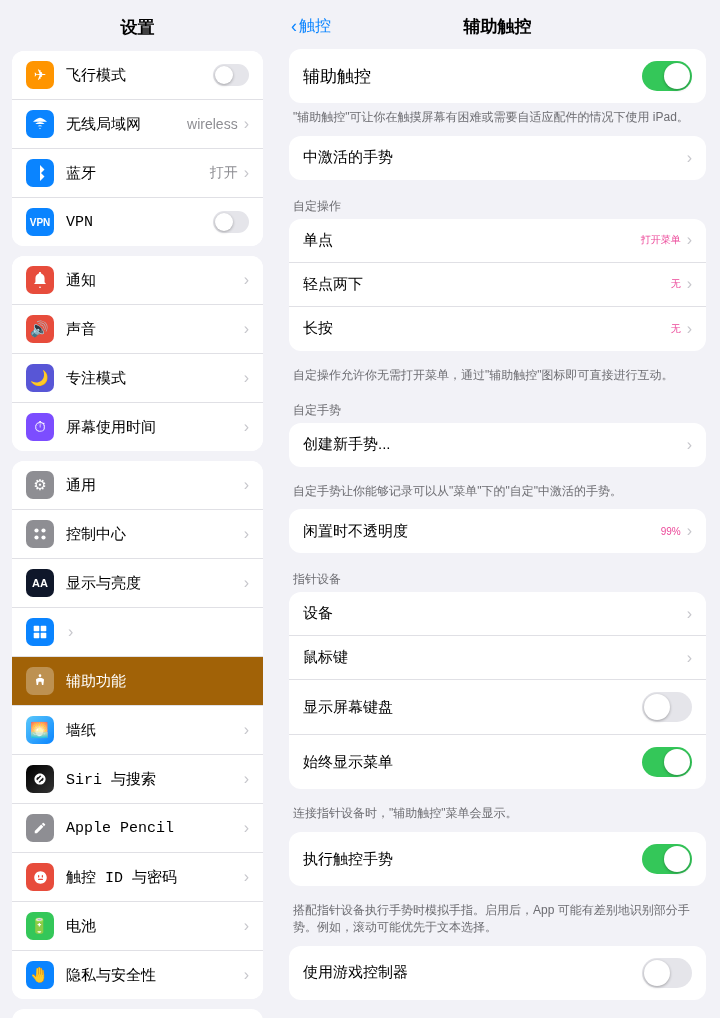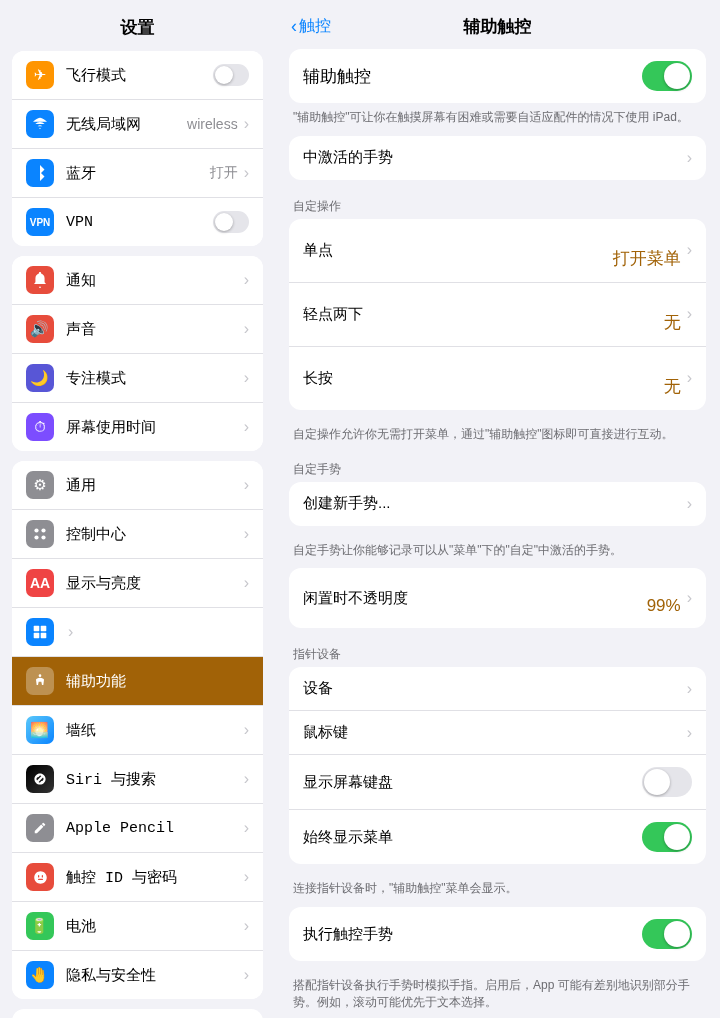--- a/index.html
+++ b/index.html
@@ -139,24 +139,23 @@
       border-bottom: 0.5px solid #e0e0e5;
       min-height: 44px;
     }
     .right-row:last-child { border-bottom: none; }
     .right-row-label {
       flex: 1;
       font-size: 15px;
       color: #000;
     }
     .right-row-value {
-      font-size: 17px;
-      color: #a16207;
+      font-size: 10px;
+      color: #ec4899;
       margin-right: 4px;
-      margin-top: 16px;
     }
     .chevron-right {
       color: #c7c7cc;
       font-size: 16px;
       margin-left: 2px;
     }
     .toggle-large {
       width: 50px;
       height: 30px;
       border-radius: 15px;
@@ -293,21 +292,21 @@
             <circle cx="5" cy="5" r="3"></circle>
             <circle cx="15" cy="5" r="3"></circle>
             <circle cx="5" cy="15" r="3"></circle>
             <circle cx="15" cy="15" r="3"></circle>
           </svg>
       </div>
       <span class="row-label">控制中心</span>
       <span class="chevron-right">›</span>
     </div>
     <div class="settings-row">
-      <div class="row-icon" style="background:#ef4444;font-size:14px;font-weight:700;">AA</div>
+      <div class="row-icon" style="background:#0f172a;font-size:11px;font-weight:700;">AA</div>
       <span class="row-label">显示与亮度</span>
       <span class="chevron-right">›</span>
     </div>
     <div class="settings-row">
       <div class="row-icon" style="background:#0a84ff;">
         <svg width="14" height="14" viewBox="0 0 20 20" fill="white">
             <rect x="1" y="1" width="8" height="8" rx="1"></rect>
             <rect x="11" y="1" width="8" height="8" rx="1"></rect>
             <rect x="1" y="11" width="8" height="8" rx="1"></rect>
             <rect x="11" y="11" width="8" height="8" rx="1"></rect>

